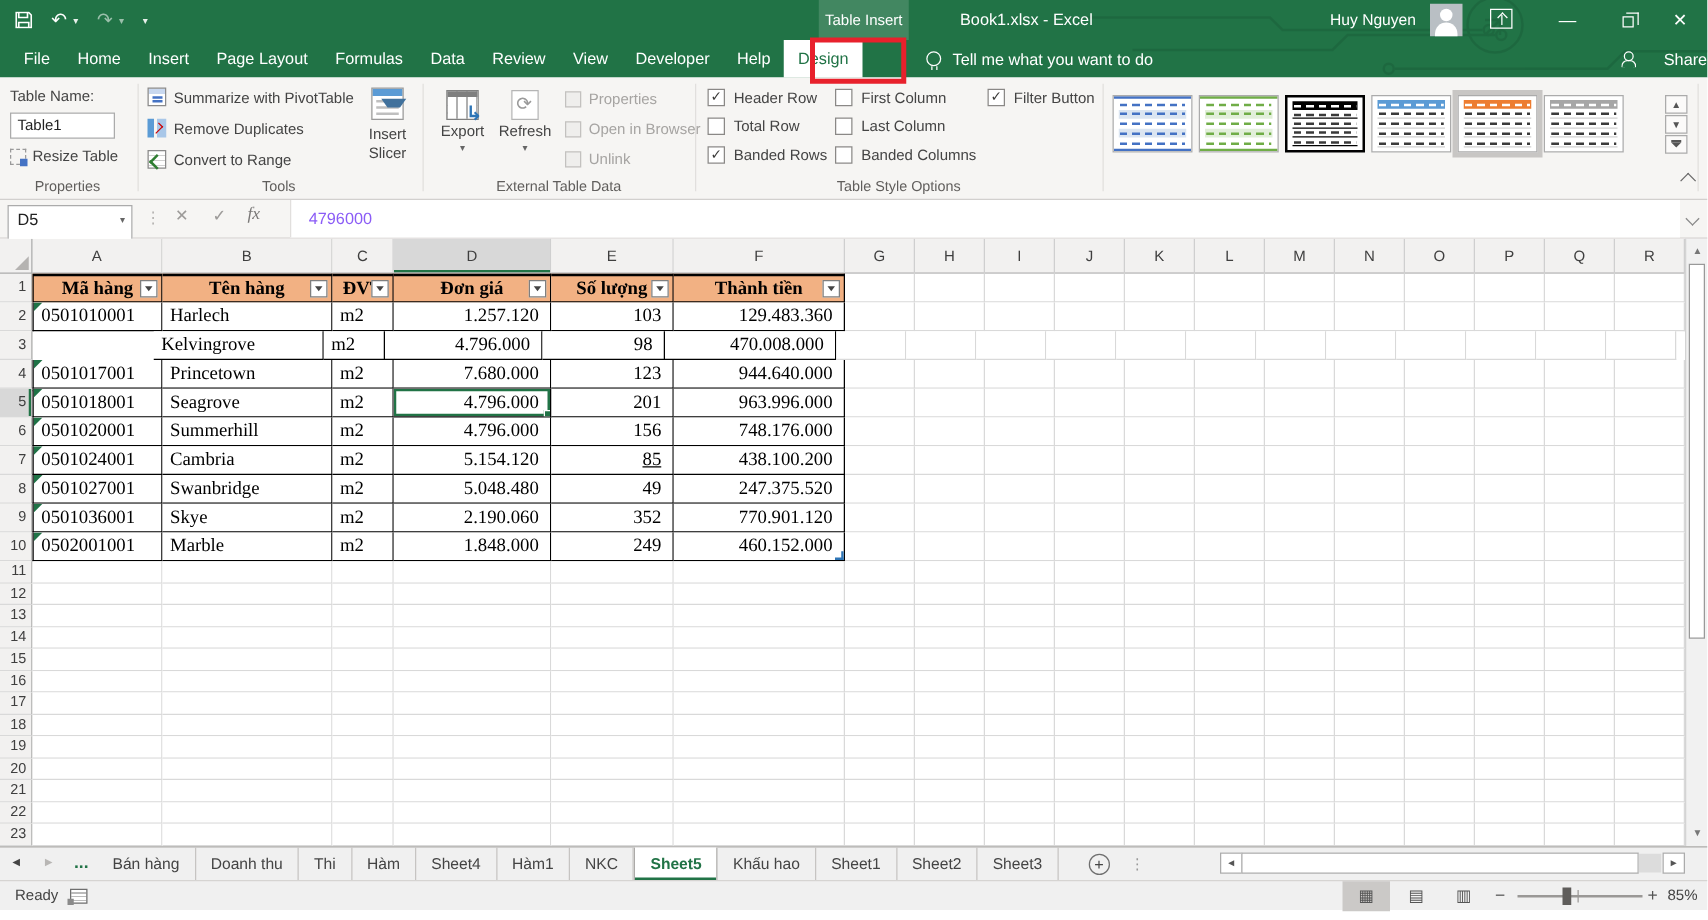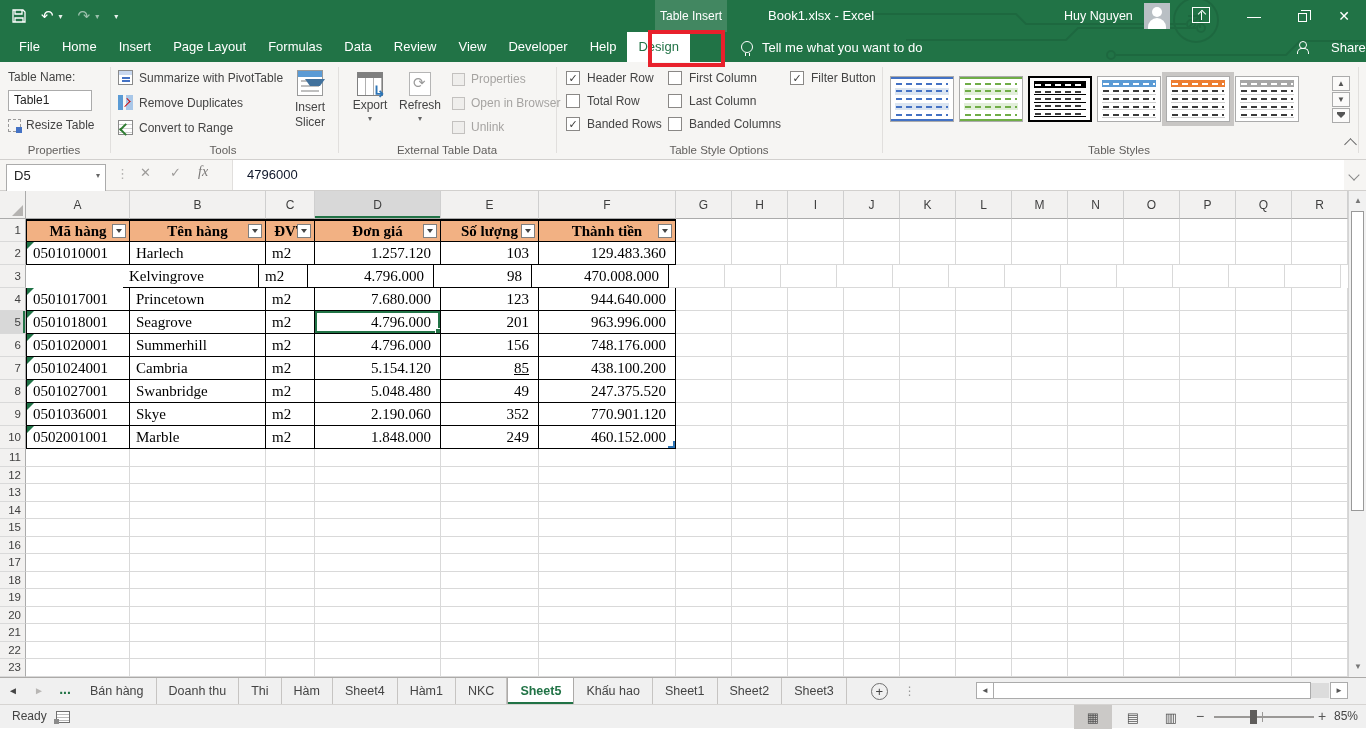--- a/index.html
+++ b/index.html
@@ -84,21 +84,21 @@
   .collapse-chevron{position:absolute;left:1346px;top:78px;width:9px;height:9px;border-left:1.5px solid #666;border-top:1.5px solid #666;transform:rotate(45deg)}
 
   
   #fbar{position:absolute;top:160px;left:0;width:1366px;height:31px;background:#f6f5f3;border-bottom:1px solid #d2d0ce}
   #namebox{position:absolute;left:6px;top:4px;width:100px;height:34px;background:#fff;border:1px solid #ababab;line-height:21px;padding-left:7px;font-size:13px;color:#222}
   #namebox .nb-drop{position:absolute;right:5px;top:0;font-size:8px;color:#666;line-height:21px}
   .fb-dots{position:absolute;left:116px;top:6px;color:#b5b3b1;font-size:13px}
   .fb-x{position:absolute;left:140px;top:5px;color:#9d9b99;font-size:13px}
   .fb-check{position:absolute;left:170px;top:5px;color:#9d9b99;font-size:13px}
   .fb-fx{position:absolute;left:198px;top:4px;color:#7a7877;font-size:14px;font-style:italic;font-family:"Liberation Serif",serif}
-  #fb-input{position:absolute;left:232px;top:0;right:22px;bottom:0;background:#fff;border-left:1px solid #e1dfdd;line-height:30px;padding-left:14px;font-size:13px;color:#0f172a}
+  #fb-input{position:absolute;left:232px;top:0;right:22px;bottom:0;background:#fff;border-left:1px solid #e1dfdd;line-height:30px;padding-left:14px;font-size:13px;color:#8b5cf6}
   .fb-chevron{position:absolute;right:8px;top:11px;width:8px;height:8px;border-left:1.5px solid #888;border-bottom:1.5px solid #888;transform:rotate(-45deg)}
 
   
   #grid{position:absolute;top:191px;left:0;width:1348px;height:486px;overflow:hidden;background:#fff}
   #colhead{display:flex;height:28px}
   .corner{width:26px;height:28px;background:#f2f1f0;border-right:1px solid #ababab;border-bottom:1px solid #ababab;position:relative}
   .corner::after{content:"";position:absolute;right:2px;bottom:2px;border-bottom:11px solid #b5b3b1;border-left:11px solid transparent}
   .chcell{height:28px;border-right:1px solid #cfcfcf;border-bottom:1px solid #ababab;background:#f2f1f0;color:#3f3f3f;font-size:12px;display:flex;align-items:center;justify-content:center}
   .chcell.selcol{background:#d8d8d8;box-shadow:inset 0 -2px 0 #217346}
   .grow{display:flex}
@@ -412,21 +412,20 @@
             <div class="dash" style="background: repeating-linear-gradient(90deg, rgb(58, 58, 58) 0px, rgb(58, 58, 58) 6px, transparent 6px, transparent 10px);"></div>
           </div>
         </div>
       </div>
     <div class="gal-btn" style="top:14px">▲</div>
     <div class="gal-btn" style="top:30px">▼</div>
     <div class="gal-btn" style="top:46px">
         <span class="gal-more-line"></span>
         <span class="gal-more-tri"></span>
       </div>
-    <div class="grp-caption" style="left:882px;width:474px">Table Styles</div>
     <div class="vsep" style="left:1358px"></div>
     <div class="collapse-chevron"></div>
   </div>
 
   <div id="fbar">
     <div id="namebox"><span>D5</span><span class="nb-drop">▾</span></div>
     <div class="fb-dots">⋮</div>
     <div class="fb-x">✕</div>
     <div class="fb-check">✓</div>
     <div class="fb-fx">fx</div>

